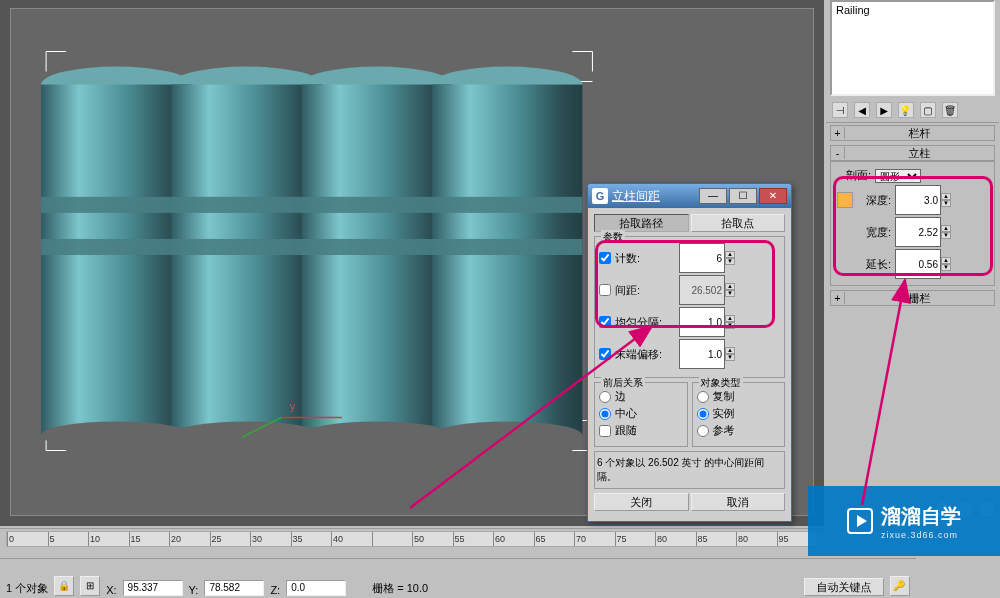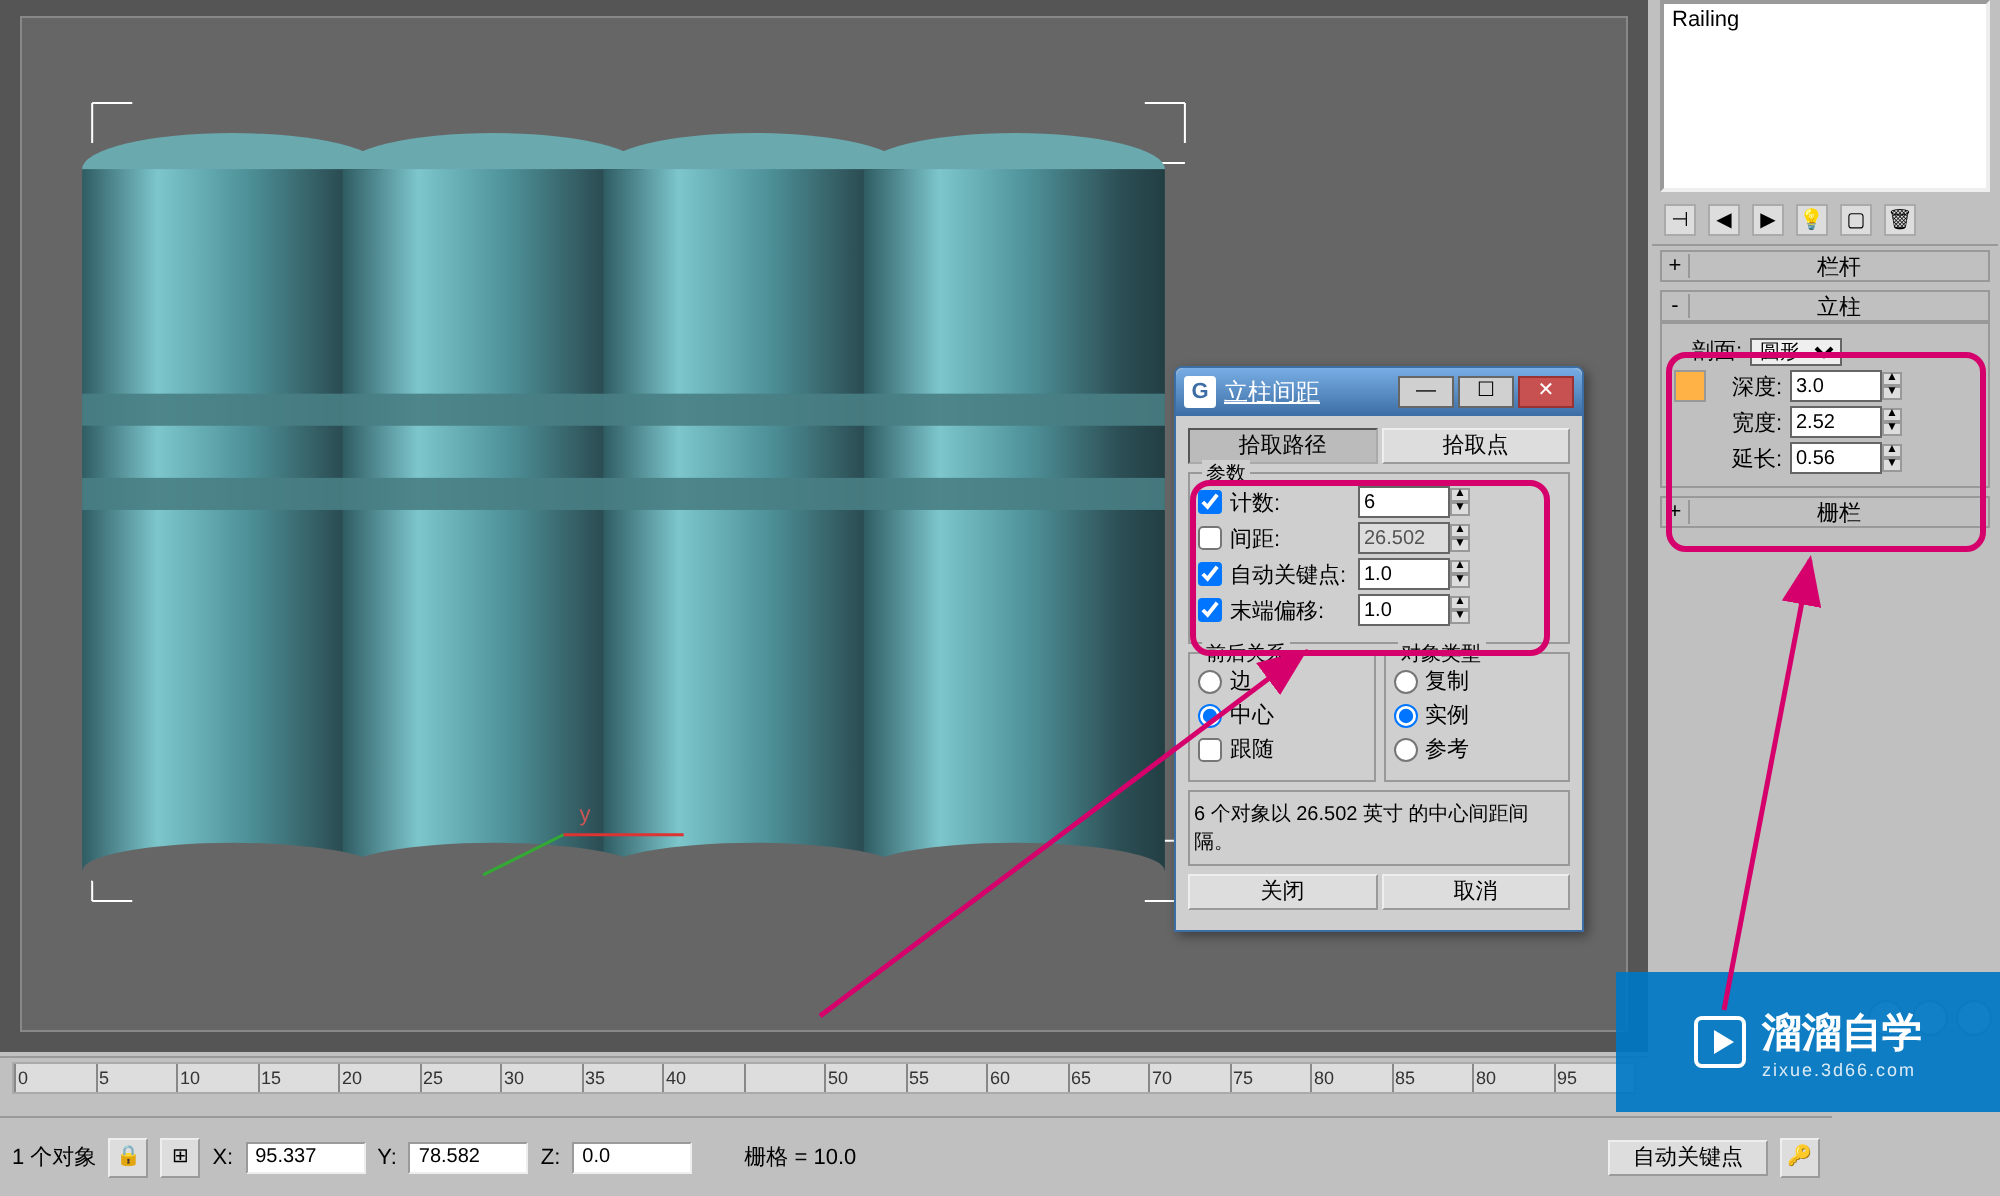--- a/index.html
+++ b/index.html
@@ -17,21 +17,21 @@
 .tbicon { width:16px; height:16px; background:#ddd; border:1px solid #aaa; display:flex; align-items:center; justify-content:center; font-size:10px; }
 
 .rollout { margin:2px 4px; }
 .roll-head { display:flex; align-items:center; background:#c0c0c0; border:1px solid #999; height:16px; }
 .roll-sign { width:14px; text-align:center; border-right:1px solid #999; }
 .roll-title { flex:1; text-align:center; }
 .roll-body { border:1px solid #999; padding:4px 6px; }
 .param-row { display:flex; align-items:center; gap:4px; margin:2px 0; }
 .param-row label { width:34px; text-align:right; }
 .spin { display:flex; align-items:center; }
-.spin input { width:46px; height:16px; border:1px solid #666; font-size:10px; padding:0 2px; }
+.spin input { width:46px; height:30px; border:1px solid #666; font-size:10px; padding:0 2px;text-align:right; }
 .spin .arr { width:10px; display:flex; flex-direction:column; }
 .spin .arr span { height:7px; background:#ddd; border:1px solid #999; font-size:6px; line-height:5px; text-align:center; }
 .sel { border:1px solid #666; height:14px; font-size:10px; width:46px; }
 .swatch { width:16px; height:16px; background:#ffb347; border:1px solid #999; }
 
 .highlight-magenta { position:absolute; border:3px solid #d6006c; border-radius:10px; pointer-events:none; }
 .arrow-magenta { position:absolute; pointer-events:none; }
 
 
 .dialog { position:absolute; left:587px; top:183px; width:205px; background:#cfcfcf; border:1px solid #3c6ea5; border-radius:4px 4px 0 0; box-shadow:2px 2px 6px rgba(0,0,0,.4); }
@@ -52,21 +52,21 @@
 .status-text { font-size:10px; padding:4px 2px; border:1px solid #999; margin-bottom:4px; background:#cfcfcf; }
 .two-col { display:flex; gap:4px; }
 .two-col .group { flex:1; }
 
 
 .timeline { position:absolute; left:0; top:528px; width:824px; height:28px; background:#c0c0c0; border-top:1px solid #999; }
 .ruler { height:16px; background:#ddd; border:1px solid #aaa; margin:2px 6px; position:relative; overflow:hidden; }
 .tick { position:absolute; top:0; bottom:0; width:1px; background:#888; }
 .ticklabel { position:absolute; top:2px; font-size:9px; color:#333; }
 
-.statusbar { position:absolute; left:0; top:558px; width:916px; height:40px; background:#c0c0c0; border-top:1px solid #999; display:flex; align-items:center; padding:2px 6px; gap:6px; }
+.statusbar { position:absolute; left:0; top:558px; width:916px; height:40px; background:#c0c0c0; border-top:1px solid #999; display:flex; align-items:flex-end; padding:2px 6px; gap:6px; }
 .statusbar .fld { background:#fff; border:1px inset #eee; height:16px; padding:0 4px; min-width:60px; line-height:14px; font-size:10px; }
 .sbtn { width:20px; height:20px; background:#ddd; border:1px outset #eee; text-align:center; line-height:18px; font-size:10px; }
 
 
 .watermark { position:absolute; right:0; bottom:42px; width:192px; height:70px; background:rgba(0,119,196,.92); color:#fff; display:flex; align-items:center; justify-content:center; gap:8px; }
 .watermark .play { width:26px; height:26px; border:2px solid #fff; border-radius:4px; display:flex; align-items:center; justify-content:center; }
 .watermark .play:before { content:""; border-left:10px solid #fff; border-top:6px solid transparent; border-bottom:6px solid transparent; margin-left:3px; }
 .watermark .wt1 { font-size:20px; font-weight:bold; }
 .watermark .wt2 { font-size:9px; letter-spacing:1px; opacity:.85; }
 
@@ -239,21 +239,21 @@
         <div class="spin">
             <input disabled="" style="background: rgb(221, 221, 221);" value="26.502">
             <div class="arr">
               <span>▲</span>
               <span>▼</span>
             </div>
           </div>
       </div>
       <div class="grow">
         <input type="checkbox" class="ck" checked="" style="">
-        <label>自动关键点:</label>
+        <label>均匀分隔:</label>
         <div class="spin">
             <input value="1.0" style="">
             <div class="arr">
               <span>▲</span>
               <span>▼</span>
             </div>
           </div>
       </div>
       <div class="grow">
         <input type="checkbox" class="ck" checked="" style="">

